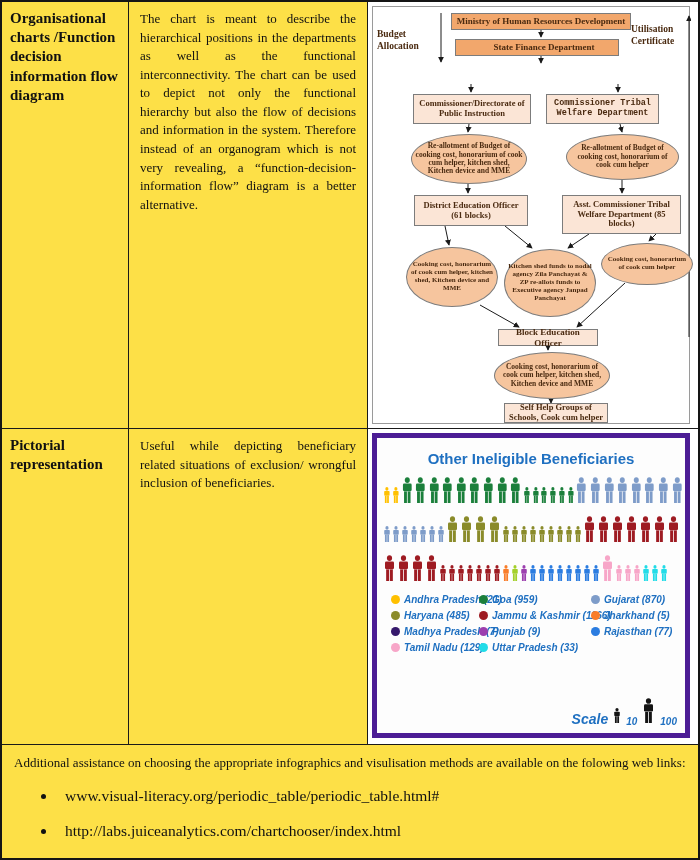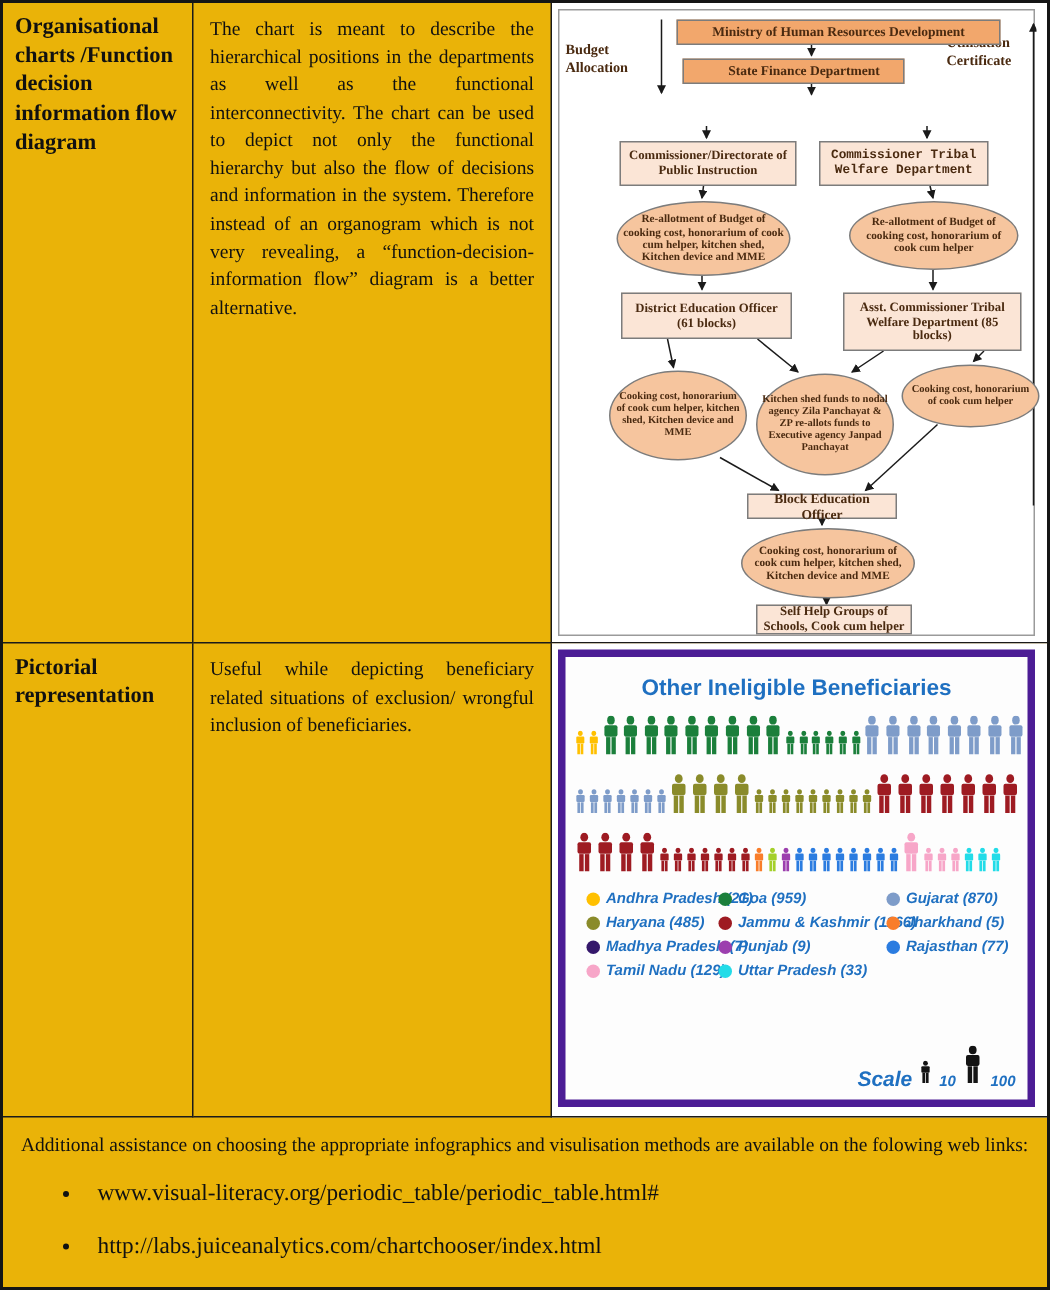--- a/index.html
+++ b/index.html
@@ -1,17 +1,17 @@
 <!DOCTYPE html>
 <html><head>
 <meta charset="utf-8">
 <style>
   * { margin:0; padding:0; box-sizing:border-box; }
   body { width:700px; height:860px; background:#e8e8e8; font-family:"Liberation Serif", serif; }
-  .page { width:700px; height:860px; background:#eab308; border:2px solid #151515; position:relative; }
+  .page { width:700px; height:860px; background:#fde047; border:2px solid #151515; position:relative; }
   .doc-table { width:696px; height:856px; display:grid; grid-template-columns:127px 239px 330px; grid-template-rows:427px 316px 113px; }
   .cell { border-right:1px solid #1a1a1a; border-bottom:1px solid #1a1a1a; overflow:hidden; }
   .cell.last-col { border-right:none; }
   .footer-cell { grid-column:1 / 4; border:none; padding:9px 12px 0 12px; }
   .term-cell { padding:7px 8px; font-weight:bold; font-size:15px; line-height:1.28; color:#111; }
   .desc-cell { padding:8px 11px; font-size:13px; line-height:1.43; text-align:justify; color:#111; }
   .fig-cell { position:relative; background:#fff; }
 
   
   .fc-panel { position:absolute; left:4px; top:4px; width:318px; height:418px; border:1px solid #9a9a9a; background:#fff; }
@@ -84,22 +84,22 @@
             <line x1="175" y1="339" x2="175" y2="343" marker-end="url(#arw)"></line>
             <line x1="178" y1="392" x2="178" y2="396" marker-end="url(#arw)"></line>
             <line x1="68" y1="6" x2="68" y2="55" marker-end="url(#arw)"></line>
             <line x1="316" y1="330" x2="316" y2="9" marker-end="url(#arw)"></line>
           </g>
         </svg>
 
         <div class="side-label" style="left:4px; top:22px; width:62px;">Budget Allocation</div>
         <div class="side-label" style="left:258px; top:17px; width:56px;">Utilisation Certificate</div>
 
-        <div class="fnode fbox fill-dark fs9" style="left:78px;  top:6px;   width:216px; height:17px;">Ministry of Human Resources Development</div>
-        <div class="fnode fbox fill-dark fs9" style="left:82px;  top:32px;  width:148px; height:17px;padding-left:17px;">State Finance Department</div>
+        <div class="fnode fbox fill-dark fs9" style="left:78px;  top:6px;   width:180px; height:17px;">Ministry of Human Resources Development</div>
+        <div class="fnode fbox fill-dark fs9" style="left:82px;  top:32px;  width:164px; height:17px;padding-left:17px;">State Finance Department</div>
         <div class="fnode fbox fill-light fs85" style="left:40px;  top:87px;  width:118px; height:30px;">Commissioner/Directorate of Public Instruction</div>
         <div class="fnode fbox fill-light fs85" style="left:173px; top:87px;  width:113px; height:30px;font-family:Liberation Mono, monospace;">Commissioner Tribal Welfare Department</div>
         <div class="fnode fell fill-ell fs75" style="left:38px;  top:127px; width:116px; height:50px;">Re-allotment of Budget of cooking cost, honorarium of cook cum helper, kitchen shed, Kitchen device and MME</div>
         <div class="fnode fell fill-ell fs75" style="left:193px; top:127px; width:113px; height:46px;">Re-allotment of Budget of cooking cost, honorarium of cook cum helper</div>
         <div class="fnode fbox fill-light fs85" style="left:41px;  top:188px; width:114px; height:31px;">District Education Officer (61 blocks)</div>
         <div class="fnode fbox fill-light fs85" style="left:189px; top:188px; width:119px; height:39px;">Asst. Commissioner Tribal Welfare Department (85 blocks)</div>
         <div class="fnode fell fill-ell fs7" style="left:33px;  top:240px; width:92px;  height:60px;">Cooking cost, honorarium of cook cum helper, kitchen shed, Kitchen device and MME</div>
         <div class="fnode fell fill-ell fs7" style="left:131px; top:242px; width:92px;  height:68px;">Kitchen shed funds to nodal agency Zila Panchayat &amp; ZP re-allots funds to Executive agency Janpad Panchayat</div>
         <div class="fnode fell fill-ell fs7" style="left:228px; top:236px; width:92px;  height:42px;">Cooking cost, honorarium of cook cum helper</div>
         <div class="fnode fbox fill-light fs9" style="left:125px; top:322px; width:100px; height:17px;">Block Education Officer</div>

